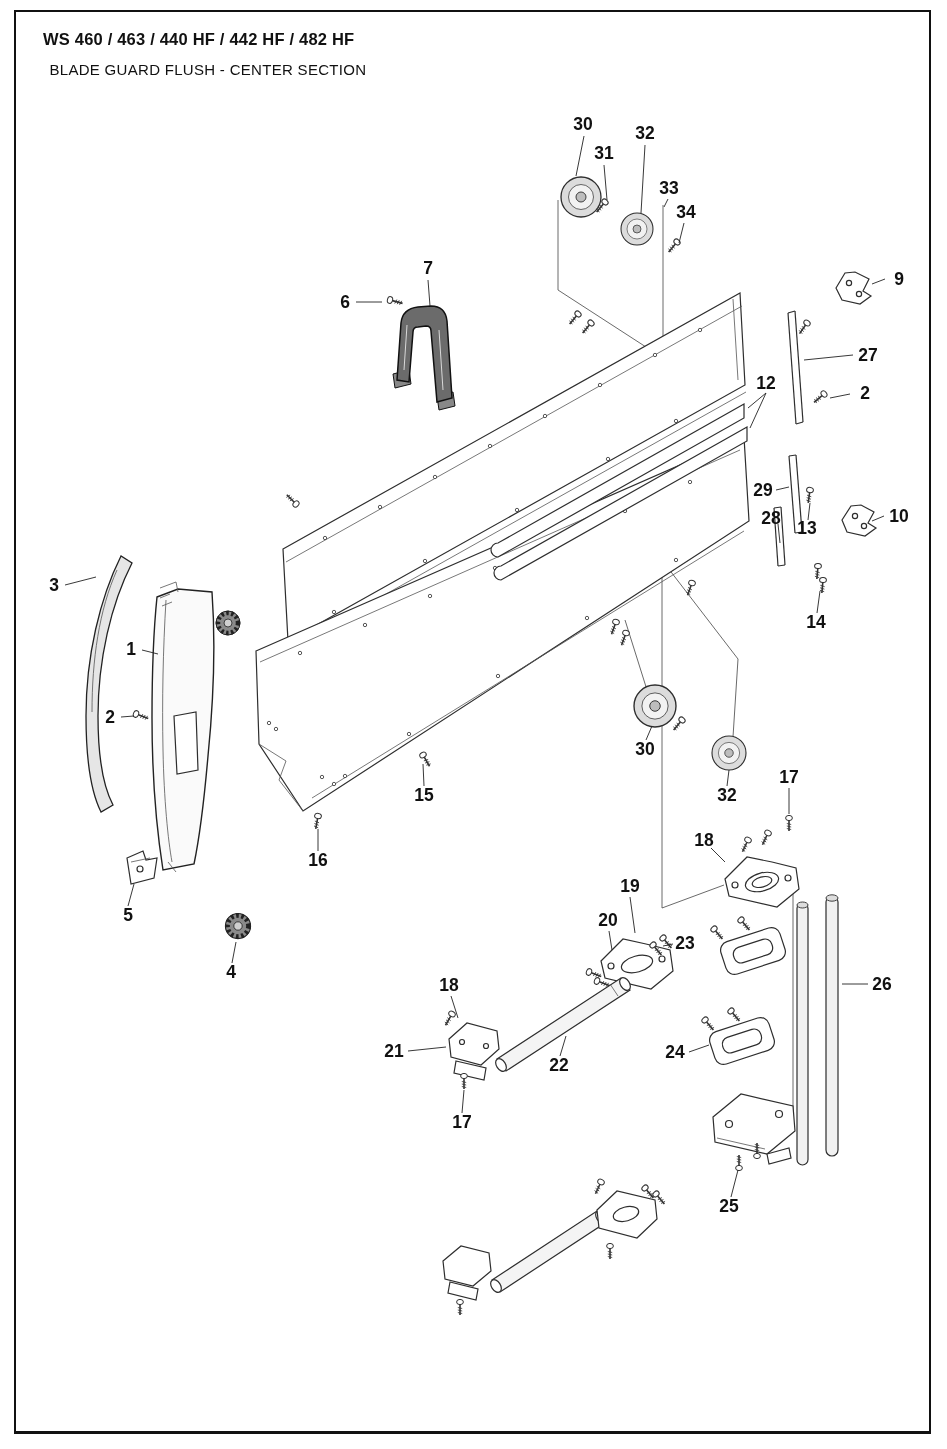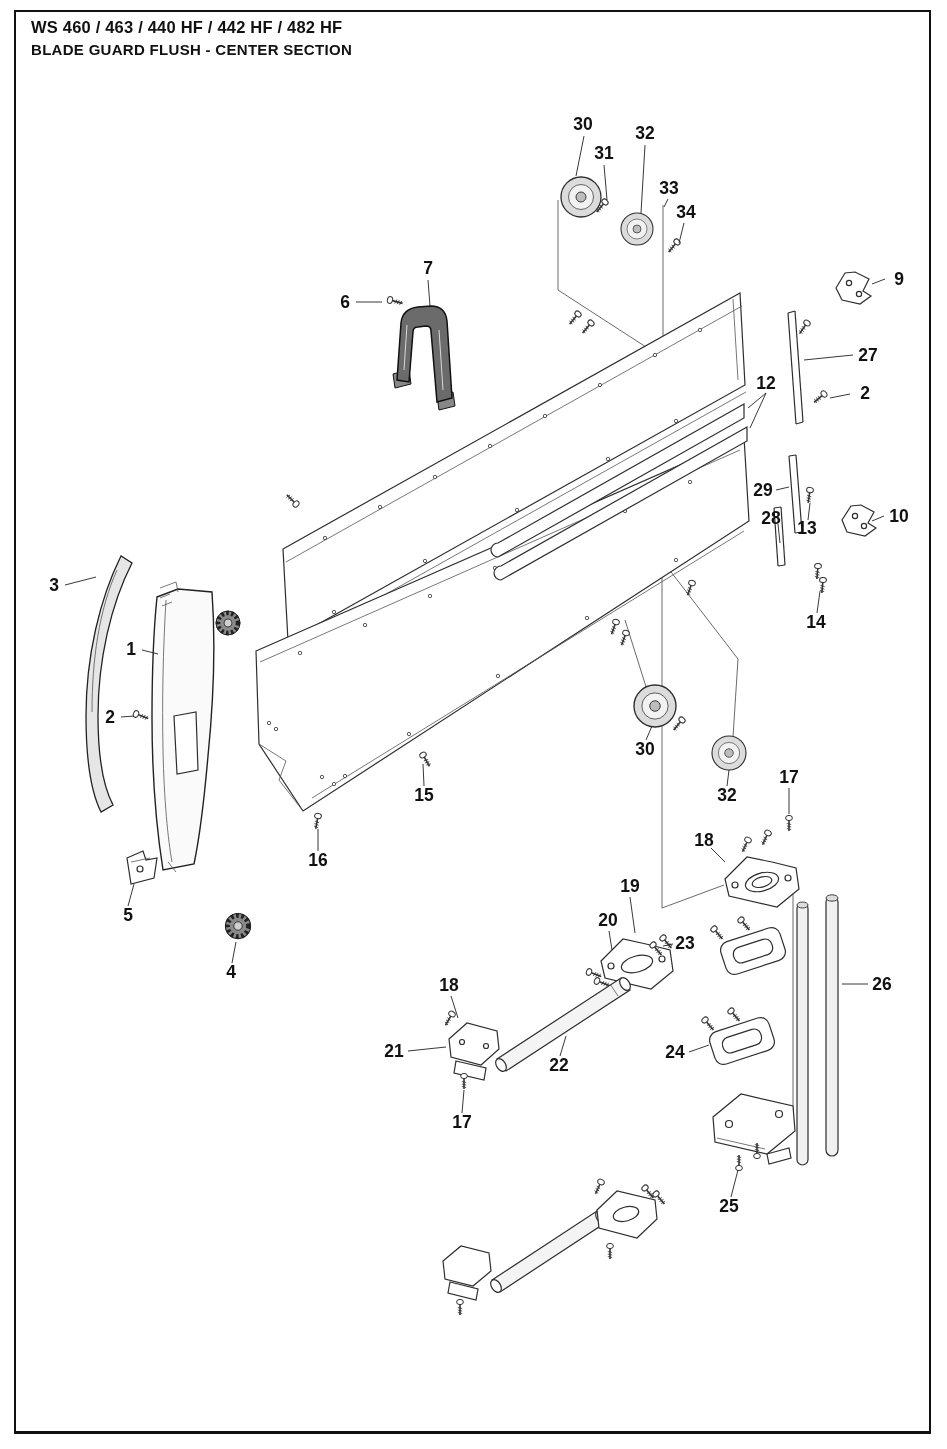--- a/index.html
+++ b/index.html
@@ -1,22 +1,22 @@
 <!DOCTYPE html>
 <html><head>
 <meta charset="utf-8">
 <style>
   html,body{margin:0;padding:0;background:#ffffff;}
   .page{position:relative;width:947px;height:1449px;background:#ffffff;overflow:hidden;
         font-family:"Liberation Sans", sans-serif;color:#111;}
   .frame{position:absolute;left:14px;top:10px;width:917px;height:1424px;
          border:2px solid #111;border-bottom-width:3px;box-sizing:border-box;}
   .titleblock{position:absolute;left:31px;top:18px;}
-  .titleblock h1{margin:0;font-size:16.5px;font-weight:700;letter-spacing:.2px;}
-  .titleblock h2{margin:4px 0 0 0;font-size:15px;font-weight:700;letter-spacing:.3px;}
+  .titleblock h1{margin:12px;font-size:16.5px;font-weight:700;letter-spacing:.2px;}
+  .titleblock h2{margin:4px 0 0 0;font-size:15px;font-weight:400;letter-spacing:.3px;text-align:right;}
   svg.diagram{position:absolute;left:0;top:0;}
   .co{font-family:"Liberation Sans",sans-serif;font-size:17.5px;font-weight:700;fill:#111;}
   .part{stroke:#2e2e2e;stroke-width:1.2;fill:#ffffff;}
   .thin{stroke:#444;stroke-width:0.8;fill:none;}
   .leader{stroke:#222;stroke-width:0.9;fill:none;}
   .iline{stroke:#555;stroke-width:0.8;fill:none;}
 </style>
 </head>
 <body>
 

